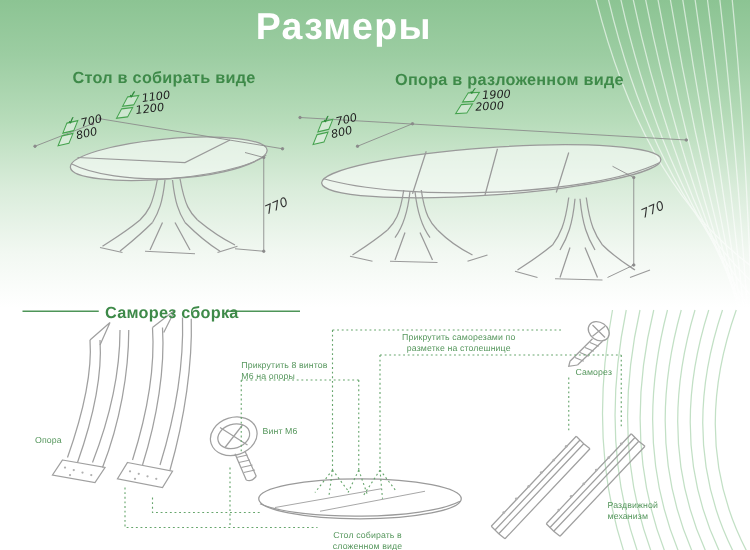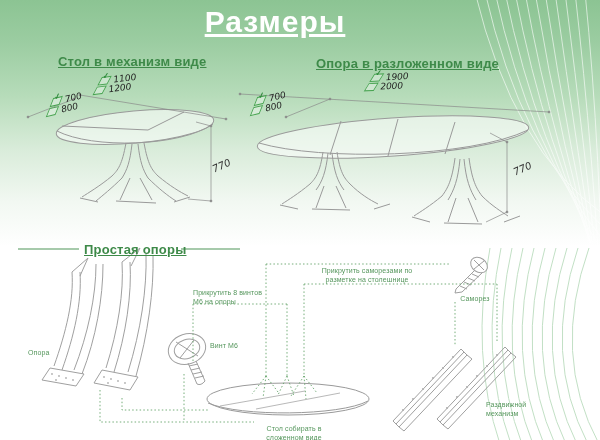--- a/index.html
+++ b/index.html
@@ -1,21 +1,21 @@
 <!DOCTYPE html>
 <html><head>
 <meta charset="utf-8">
 <style>
   html,body{margin:0;padding:0;}
   body{
     width:600px;height:440px;position:relative;overflow:hidden;
     font-family:"Liberation Sans",sans-serif;
     background:linear-gradient(180deg,#8cc493 0%,#9ccda2 10%,#b7dcba 22%,#d9ecda 34%,#f2f8f2 46%,#ffffff 56%,#ffffff 100%);
   }
-  .abs{position:absolute;text-decoration:underline;}
+  .abs{position:absolute;}
   #title{
     left:110px;top:5px;width:330px;text-align:center;
     font-size:30px;font-weight:bold;color:#ffffff;letter-spacing:1px;
   }
   .sect-head{
     font-size:13px;font-weight:bold;color:#3e8a49;letter-spacing:.2px;white-space:nowrap;
   }
   .dimgroup{position:absolute;}
   .dimrow{display:flex;align-items:center;gap:4px;height:9.5px;}
   .dimrow.r2{margin-left:-6px;}
@@ -207,21 +207,21 @@
     <path d="M100,390 L100,422 L254,422 M122,398 L122,410 L209,410"></path>
     <path d="M184,374 L184,422"></path>
     <path d="M266,376 L252,394 M266,376 L263,398 M266,376 L278,392"></path>
     <path d="M287,376 L278,395 M287,376 L294,396"></path>
     <path d="M304,376 L291,396 M304,376 L306,399 M304,376 L317,393"></path>
   </g>
 </svg>
 
 <div id="title" class="abs">Размеры</div>
 
-<div class="abs sect-head" style="left:58px;top:54px;">Стол в механизм виде</div>
+<div class="abs sect-head" style="left:58px;top:54px;">Стол в собирать виде</div>
 <div class="abs sect-head" style="left:316px;top:56px;">Опора в разложенном виде</div>
 
 <div class="dimgroup" style="left:100px;top:74px;transform:rotate(-7deg);">
   <div class="dimrow">
     <span class="cb">
         <span class="tick">✓</span>
       </span>
     <span class="dimval">1100</span>
   </div>
   <div class="dimrow r2">
@@ -266,21 +266,21 @@
     <span class="dimval">700</span>
   </div>
   <div class="dimrow r2">
     <span class="cb"></span>
     <span class="dimval">800</span>
   </div>
 </div>
 
 <div class="hval" style="left:513px;top:163px;">770</div>
 
-<div class="abs sect-head" style="left:84px;top:242px;">Простая опоры</div>
+<div class="abs sect-head" style="left:84px;top:242px;">Саморез сборка</div>
 
 <div class="green-label" style="left:193px;top:288px;width:74px;">Прикрутить 8 винтов М6 на опоры</div>
 <div class="green-label" style="left:316px;top:266px;width:102px;text-align:center;">Прикрутить саморезами по разметке на столешнице</div>
 <div class="green-label" style="left:28px;top:348px;">Опора</div>
 <div class="green-label" style="left:210px;top:341px;">Винт М6</div>
 <div class="green-label" style="left:446px;top:294px;width:58px;text-align:center;">Саморез</div>
 <div class="green-label" style="left:486px;top:400px;width:50px;">Раздвижной механизм</div>
 <div class="green-label" style="left:252px;top:424px;width:84px;text-align:center;">Стол собирать в сложенном виде</div>
 
 </body></html>

